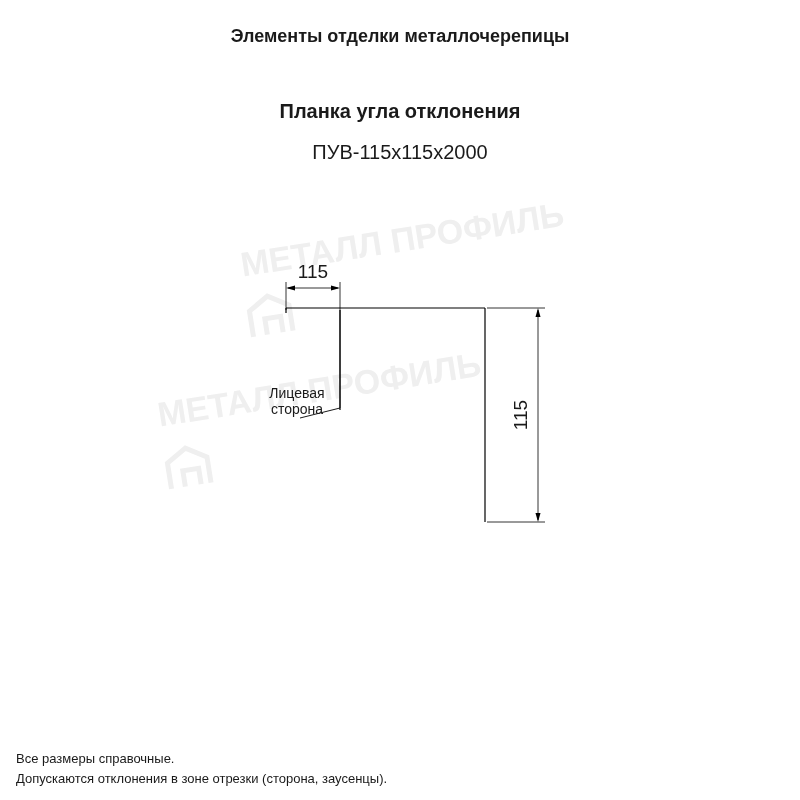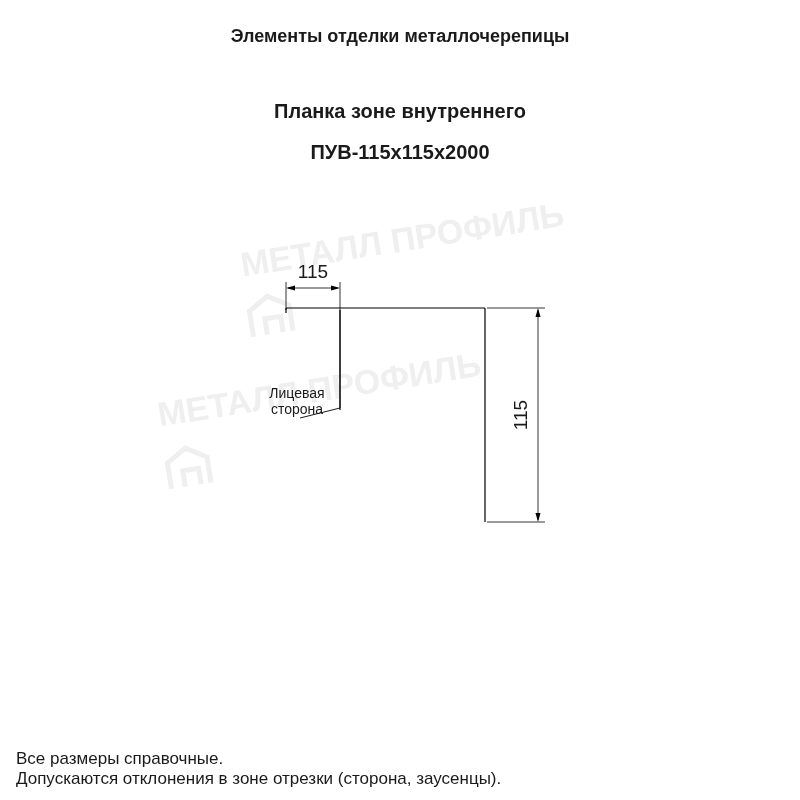--- a/index.html
+++ b/index.html
@@ -40,21 +40,21 @@
     font-size: 20px;
     font-weight: bold;
   }
   .title-code {
     position: absolute;
     top: 141px;
     left: 0;
     width: 800px;
     text-align: center;
     font-size: 20px;
-    font-weight: bold;
+    font-weight: normal;
   }
 
   
   .drawing {
     position: absolute;
     top: 210px;
     left: 0;
     width: 740px;
     height: 420px;
   }
@@ -91,32 +91,32 @@
     user-select: none;
   }
   .wm-logo-1 { top: 296px; left: 243px; transform: rotate(-9deg); transform-origin: left top; }
   .wm-logo-2 { top: 448px; left: 161px; transform: rotate(-9deg); transform-origin: left top; }
 
   
   .footer {
     position: absolute;
     left: 16px;
     bottom: 11px;
-    font-size: 17px;
+    font-size: 13px;
     line-height: 20px;
   }
   .footer div { white-space: nowrap; }
 </style>
 </head>
 <body>
 
 <div class="page">
 
   <div class="title-main">Элементы отделки металлочерепицы</div>
-  <div class="title-sub">Планка зоне внутреннего</div>
+  <div class="title-sub">Планка угла отклонения</div>
   <div class="title-code">ПУВ-115х115х2000</div>
 
   <div class="wm wm-1">МЕТАЛЛ ПРОФИЛЬ</div>
   <div class="wm wm-2">МЕТАЛЛ ПРОФИЛЬ</div>
 
   <div class="wm-logo wm-logo-1">
     <svg width="70" height="46" viewBox="0 0 70 46" xmlns="http://www.w3.org/2000/svg">
       <g fill="none" stroke="#efefef" stroke-width="5">
         <path d="M4 42 L4 16 L24 4 L44 16 L44 42"></path>
         <path d="M18 42 L18 26 L34 26 L34 42"></path>

